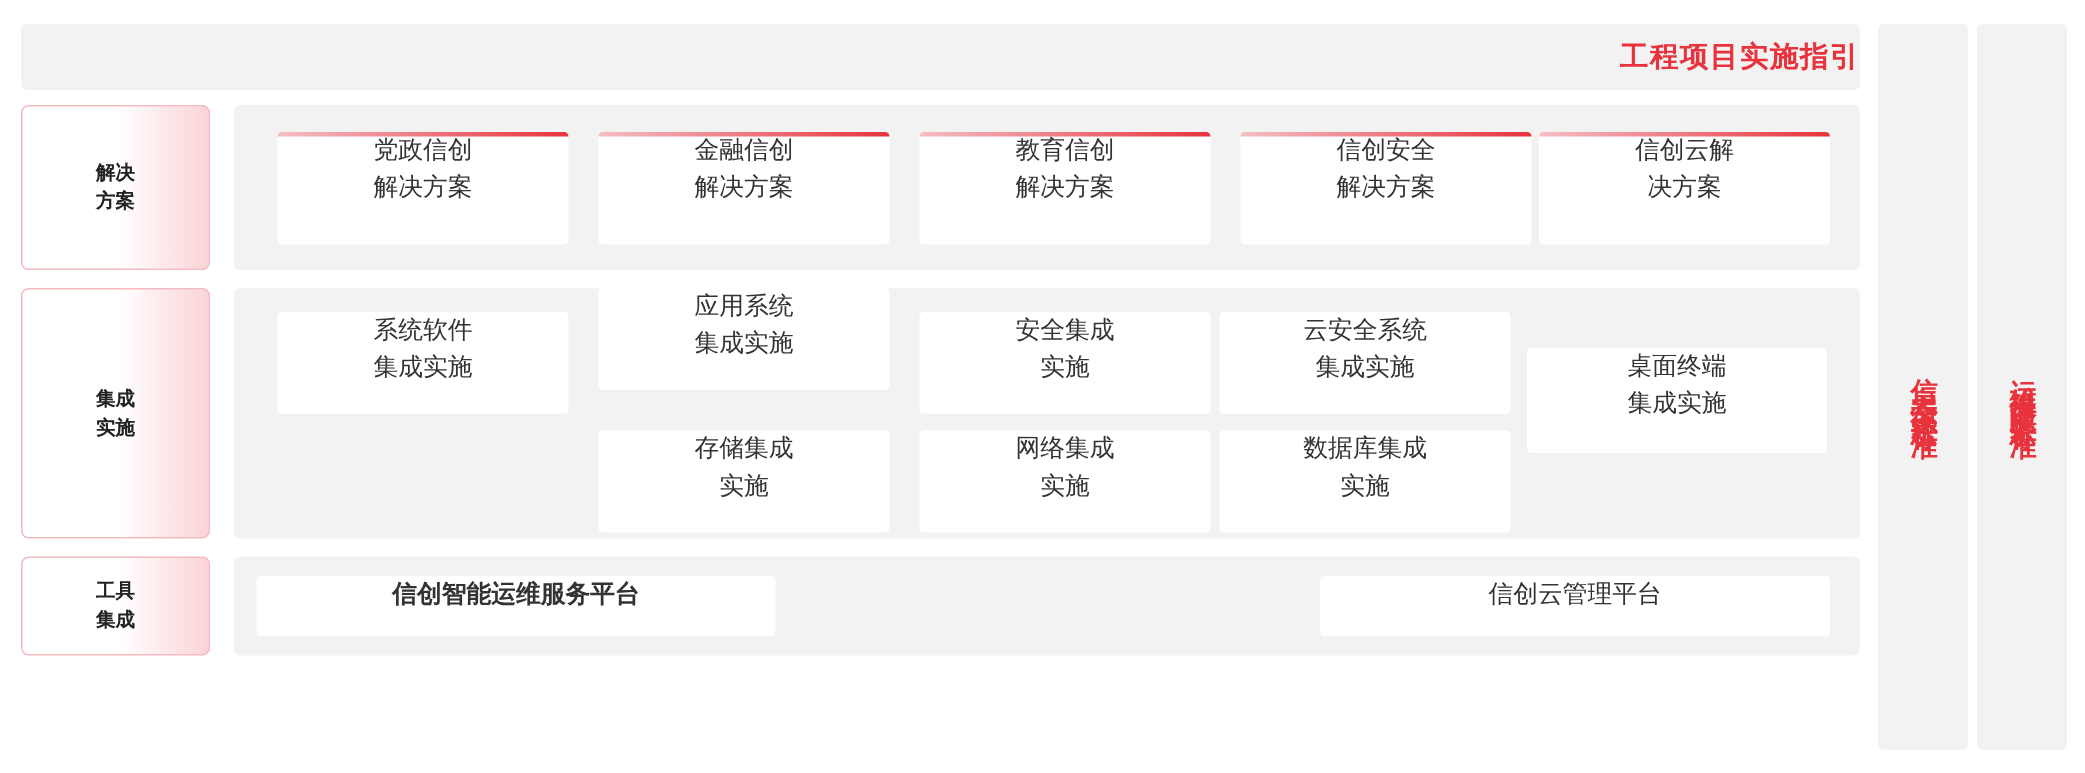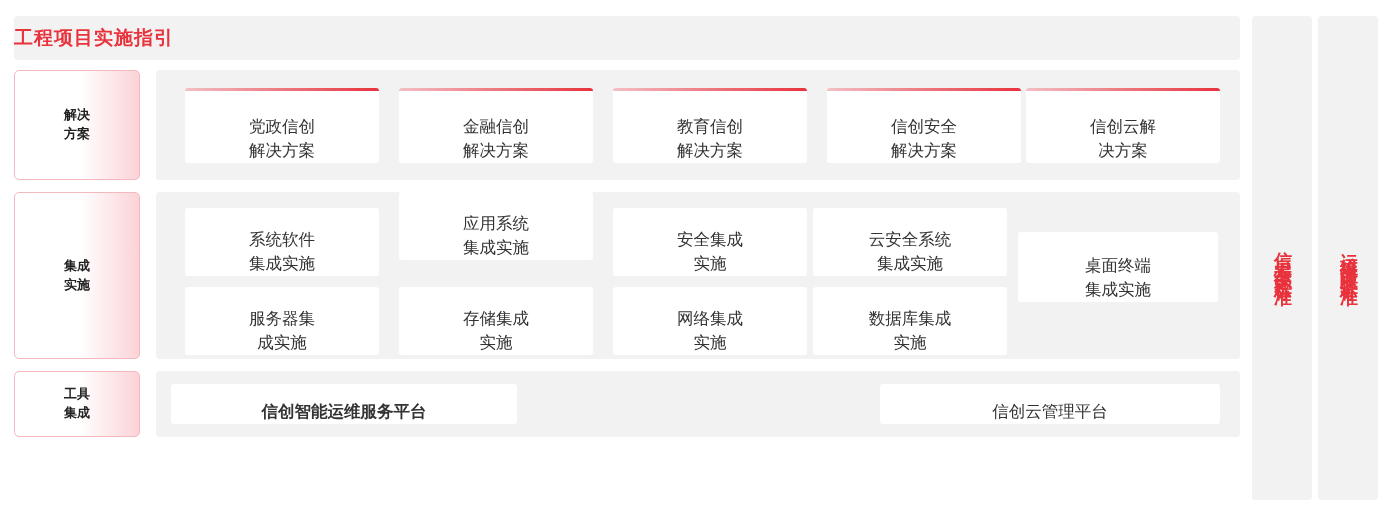--- a/index.html
+++ b/index.html
@@ -18,21 +18,21 @@
     overflow: hidden;
   }
 
   
   .band {
     position: absolute;
     background: #f2f2f2;
     border-radius: 4px;
     display: flex;
     align-items: center;
-    justify-content: flex-start;
+    justify-content: flex-end;
   }
   .band-title {
     color: #e8323c;
     font-size: 19px;
     font-weight: bold;
     letter-spacing: 1px;
   }
 
   
   #header-band { left: 14px; top: 16px; width: 1226px; height: 44px; }
@@ -66,21 +66,21 @@
     border-radius: 4px;
     box-sizing: border-box;
   }
 
   
   .card {
     position: absolute;
     background: #ffffff;
     border-radius: 3px;
     display: flex;
-    align-items: flex-end;
+    align-items: flex-start;
     justify-content: center;
     box-sizing: border-box;
     text-align: center;
   }
   .card-text {
     color: #333333;
     font-size: 16.5px;
     line-height: 1.5;
   }
   .card.with-accent::before {
@@ -169,23 +169,20 @@
   <div class="card" style="left:399px; top:192px; width:194px; height:68px;">
     <span class="card-text">应用系统<br>集成实施</span>
   </div>
   <div class="card" style="left:613px; top:208px; width:194px; height:68px;">
     <span class="card-text">安全集成<br>实施</span>
   </div>
   <div class="card" style="left:813px; top:208px; width:194px; height:68px;">
     <span class="card-text">云安全系统<br>集成实施</span>
   </div>
 
-  <div class="card" style="left:185px; top:287px; width:194px; height:68px;">
-    <span class="card-text">服务器集<br>成实施</span>
-  </div>
   <div class="card" style="left:399px; top:287px; width:194px; height:68px;">
     <span class="card-text">存储集成<br>实施</span>
   </div>
   <div class="card" style="left:613px; top:287px; width:194px; height:68px;">
     <span class="card-text">网络集成<br>实施</span>
   </div>
   <div class="card" style="left:813px; top:287px; width:194px; height:68px;">
     <span class="card-text">数据库集成<br>实施</span>
   </div>
 

